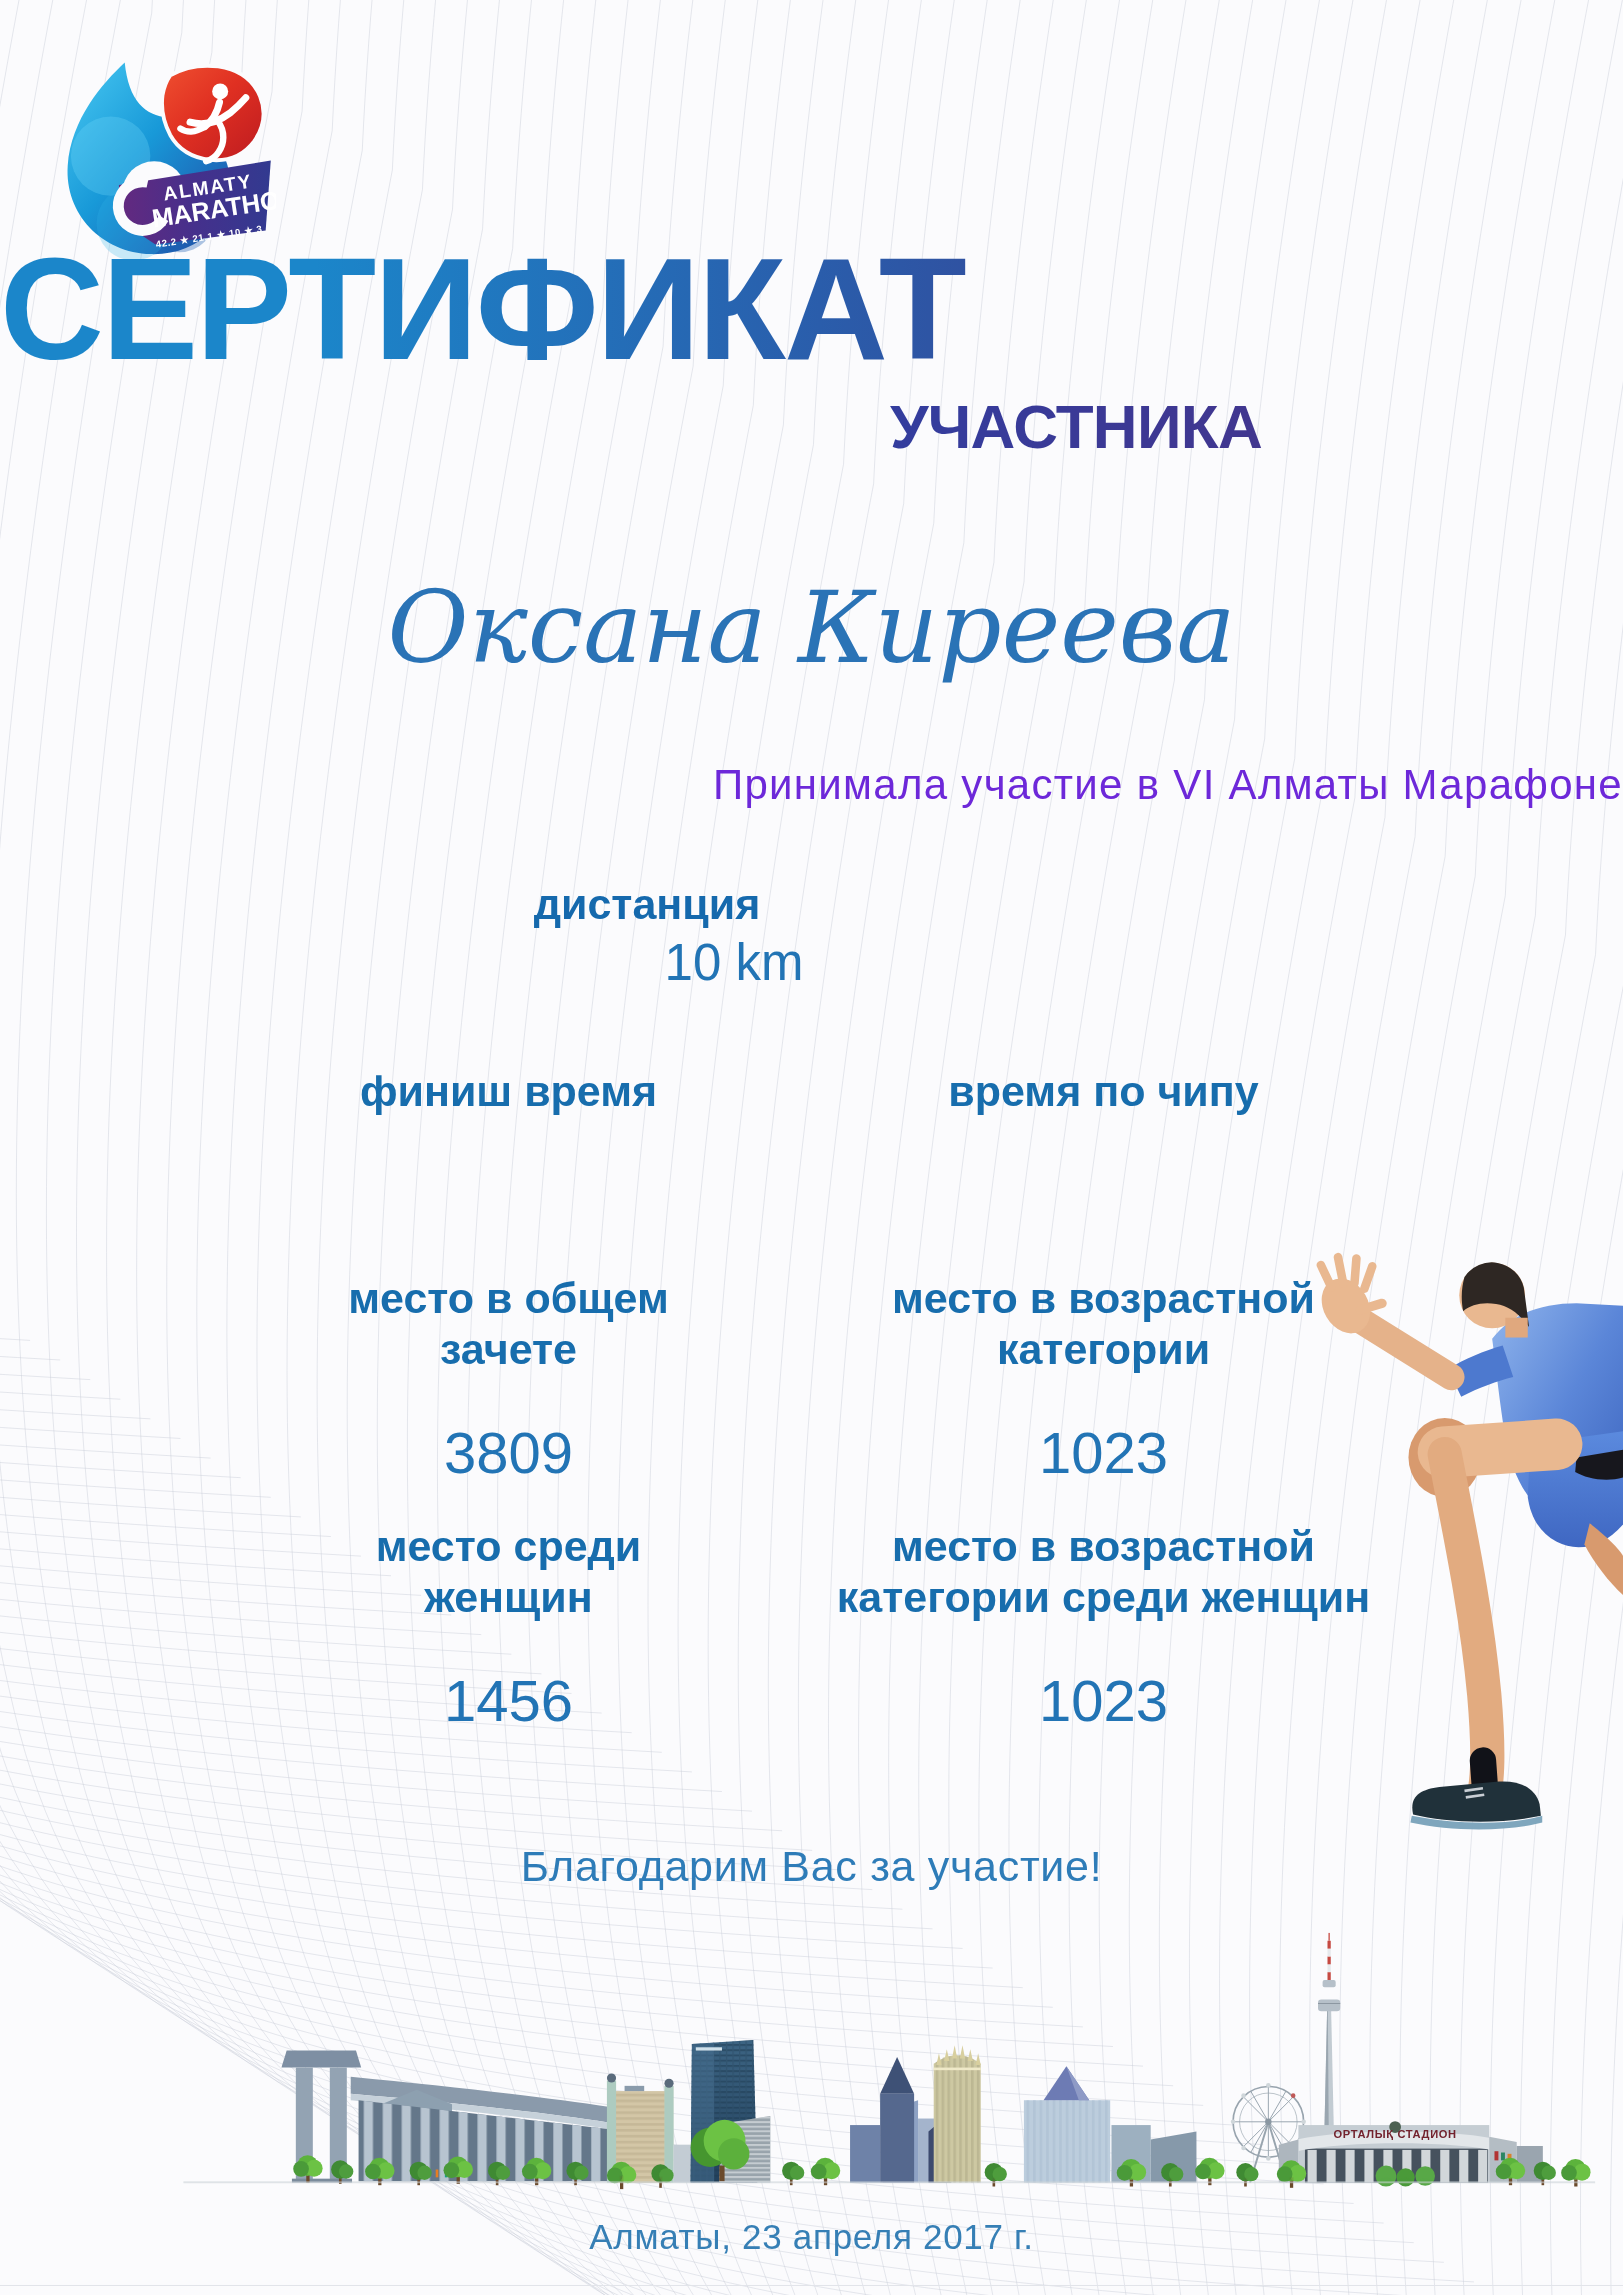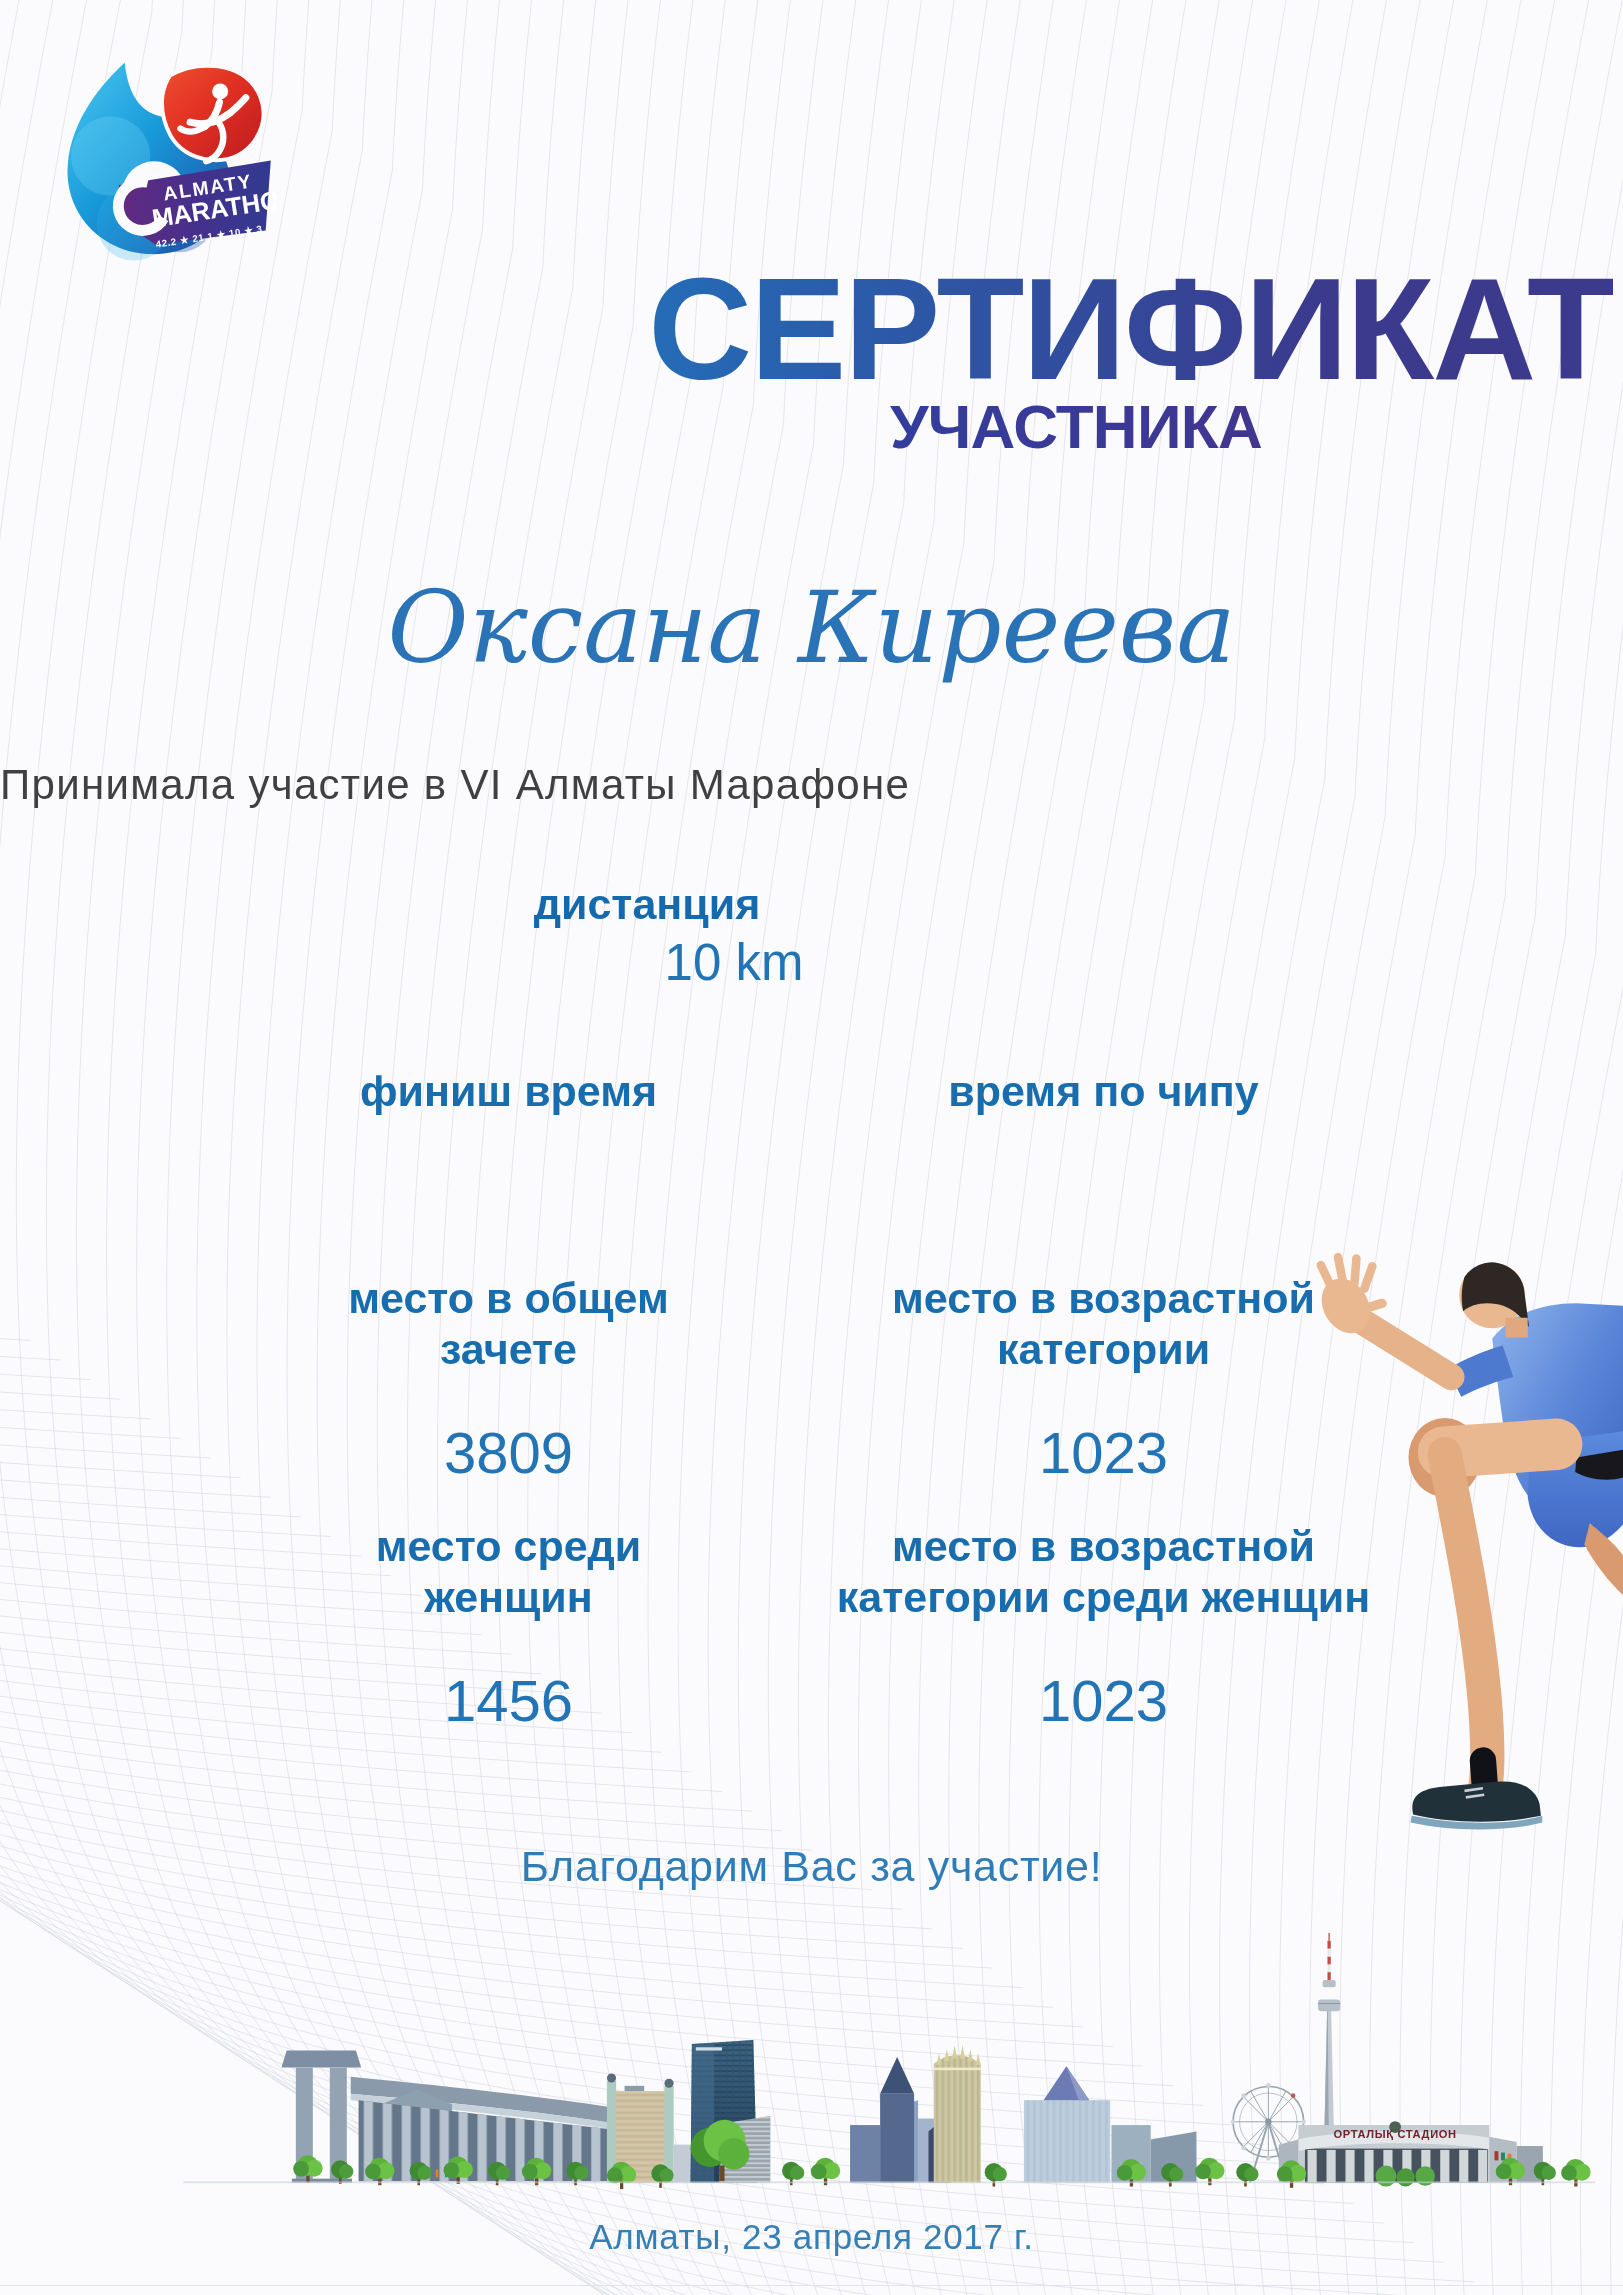--- a/index.html
+++ b/index.html
@@ -1,35 +1,35 @@
 <!DOCTYPE html>
 <html style="font-size:10.5px"><head>
 <meta charset="utf-8">
 <style>
   html,body{margin:0;padding:0;background:#ffffff;}
   #page{position:relative;width:1623px;height:2295px;background:#fbfbfd;overflow:hidden;
         font-family:"Liberation Sans",sans-serif;}
   #bg-lines{position:absolute;left:0;top:0;width:1623px;height:2295px;}
   svg{display:block;}
 
-  .grad-title{position:absolute;left:0;top:247px;width:1576px;text-align:right;
-    font-size:144px;font-weight:800;letter-spacing:-2px;color:#2a5dab;white-space:nowrap;padding-left:37px;}
+  .grad-title{position:absolute;left:0;top:227px;width:1576px;text-align:left;
+    font-size:144px;font-weight:800;letter-spacing:-2px;color:#2a5dab;white-space:nowrap;}
   .grad-sub{position:absolute;right:361px;top:391px;font-size:62px;font-weight:800;
     letter-spacing:-0.7px;color:#3a3a96;white-space:nowrap;}
   @supports ((-webkit-background-clip:text) or (background-clip:text)){
     .grad-title{background:linear-gradient(90deg,#1b86ca 20%,#2a5dab 52%,#3b3a8d 82%);
       -webkit-background-clip:text;background-clip:text;color:transparent;}
     .grad-sub{background:linear-gradient(90deg,#333d9e,#41368f);
       -webkit-background-clip:text;background-clip:text;color:transparent;}
   }
 
   .name{position:absolute;left:0;top:570px;width:1623px;text-align:center;
     font-family:"DejaVu Serif",serif;font-style:italic;font-size:99px;color:#2a73b6;}
-  .desc{position:absolute;left:0;top:761px;width:1623px;text-align:left;
-    font-size:42px;color:#404040;letter-spacing:1.3px;}
+  .desc{position:absolute;left:0;top:761px;width:1623px;text-align:right;
+    font-size:42px;color:#6d28d9;letter-spacing:1.3px;}
   .dist-label{position:absolute;left:0;top:880px;width:1294px;text-align:center;
     font-size:43px;font-weight:bold;color:#1569ad;}
   .dist-value{position:absolute;left:0;top:933px;width:1468px;text-align:center;
     font-size:51px;font-weight:300;color:#2274b5;}
 
   .row{position:absolute;left:211px;width:1190px;display:flex;}
   .row1{top:1066px;}.row2{top:1273px;}.row3{top:1521px;justify-content:flex-end;}
   .cell{width:595px;display:flex;flex-direction:column;align-items:center;gap:24px;}
   .rlabel{font-size:43px;font-weight:bold;color:#176dad;text-align:center;line-height:1.18;}
   .rvalue{font-size:58px;font-weight:300;color:#2274b5;margin-top:21px;}

